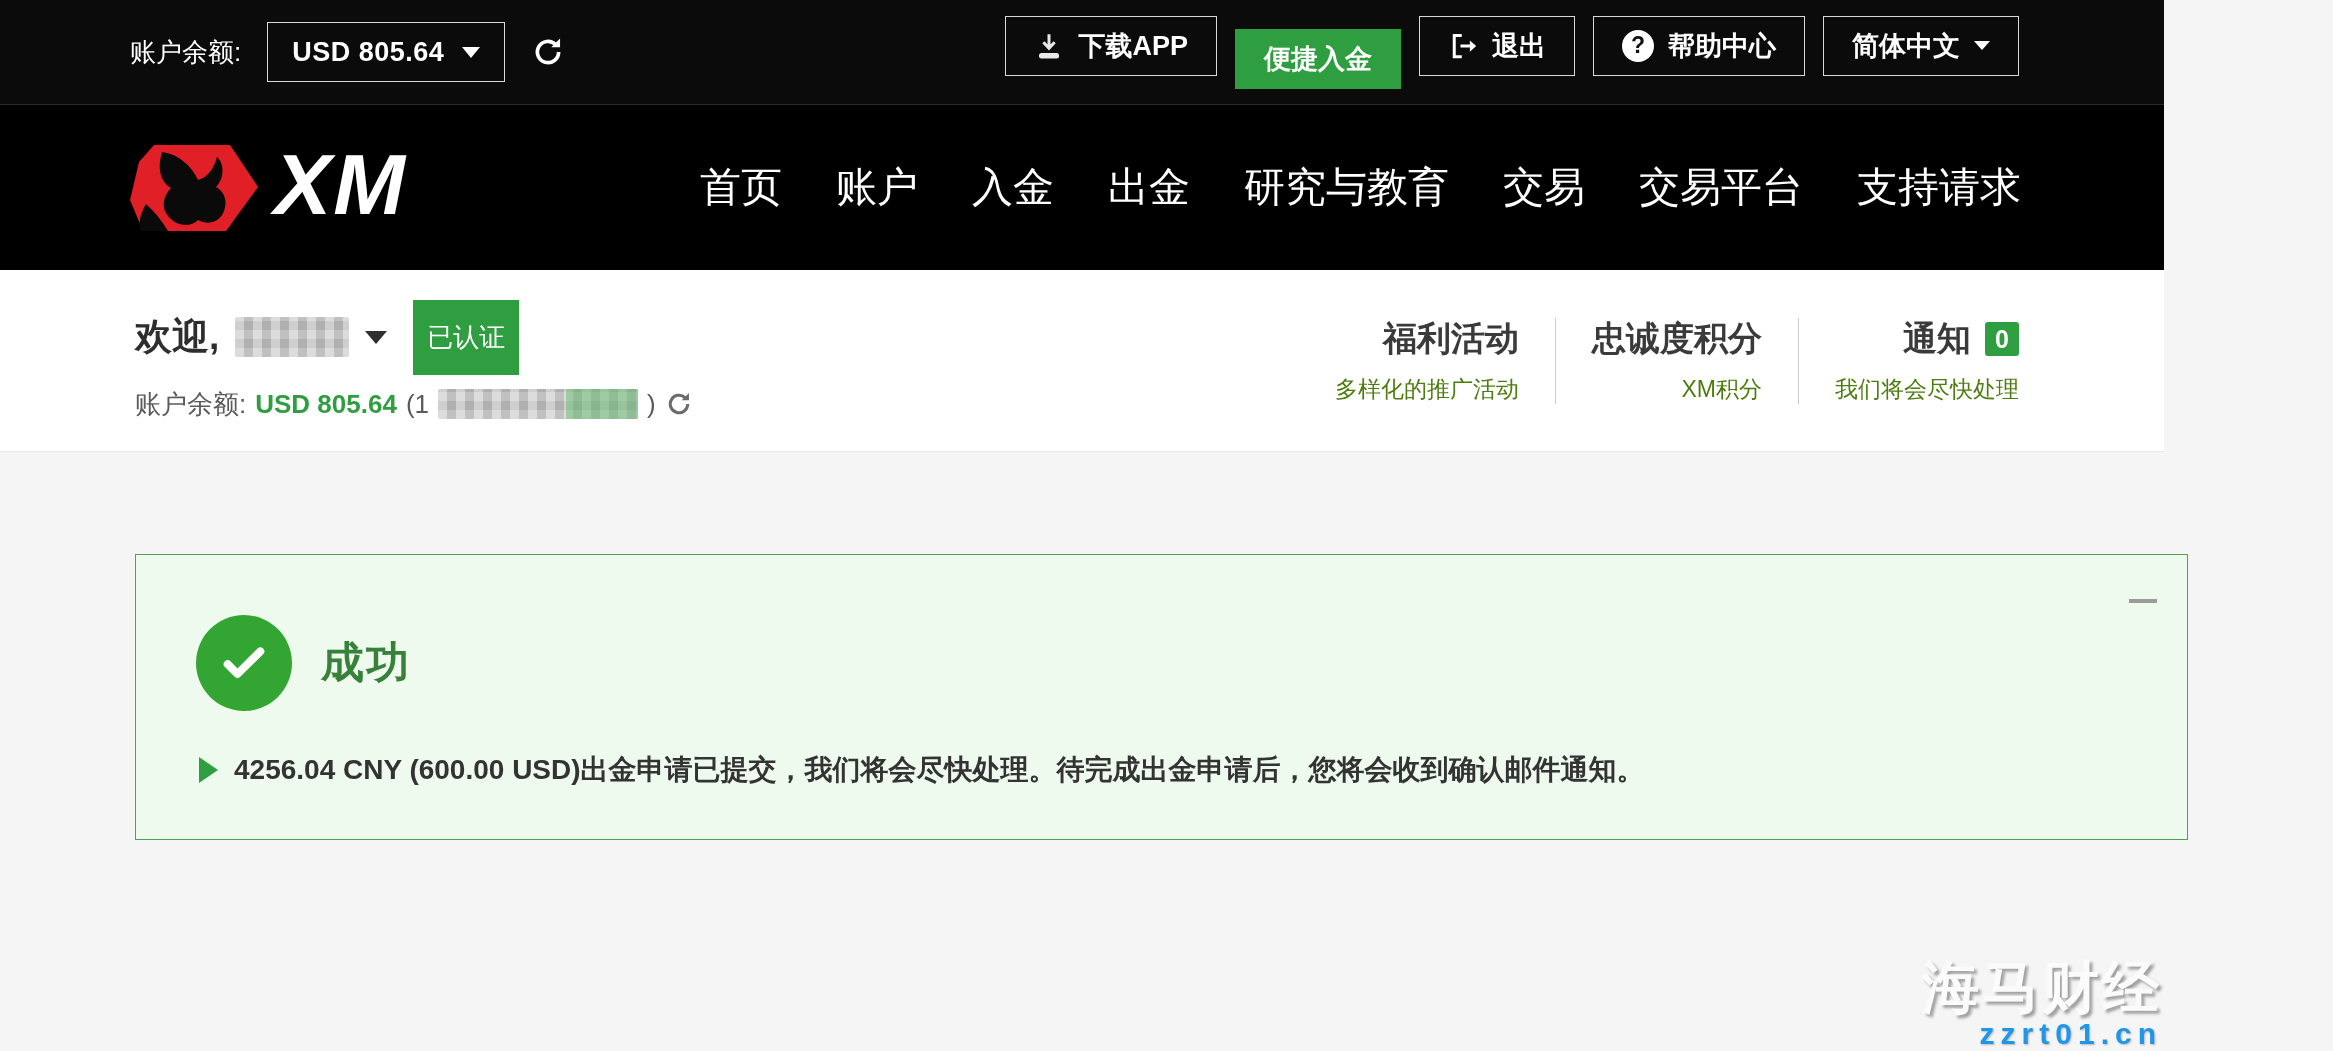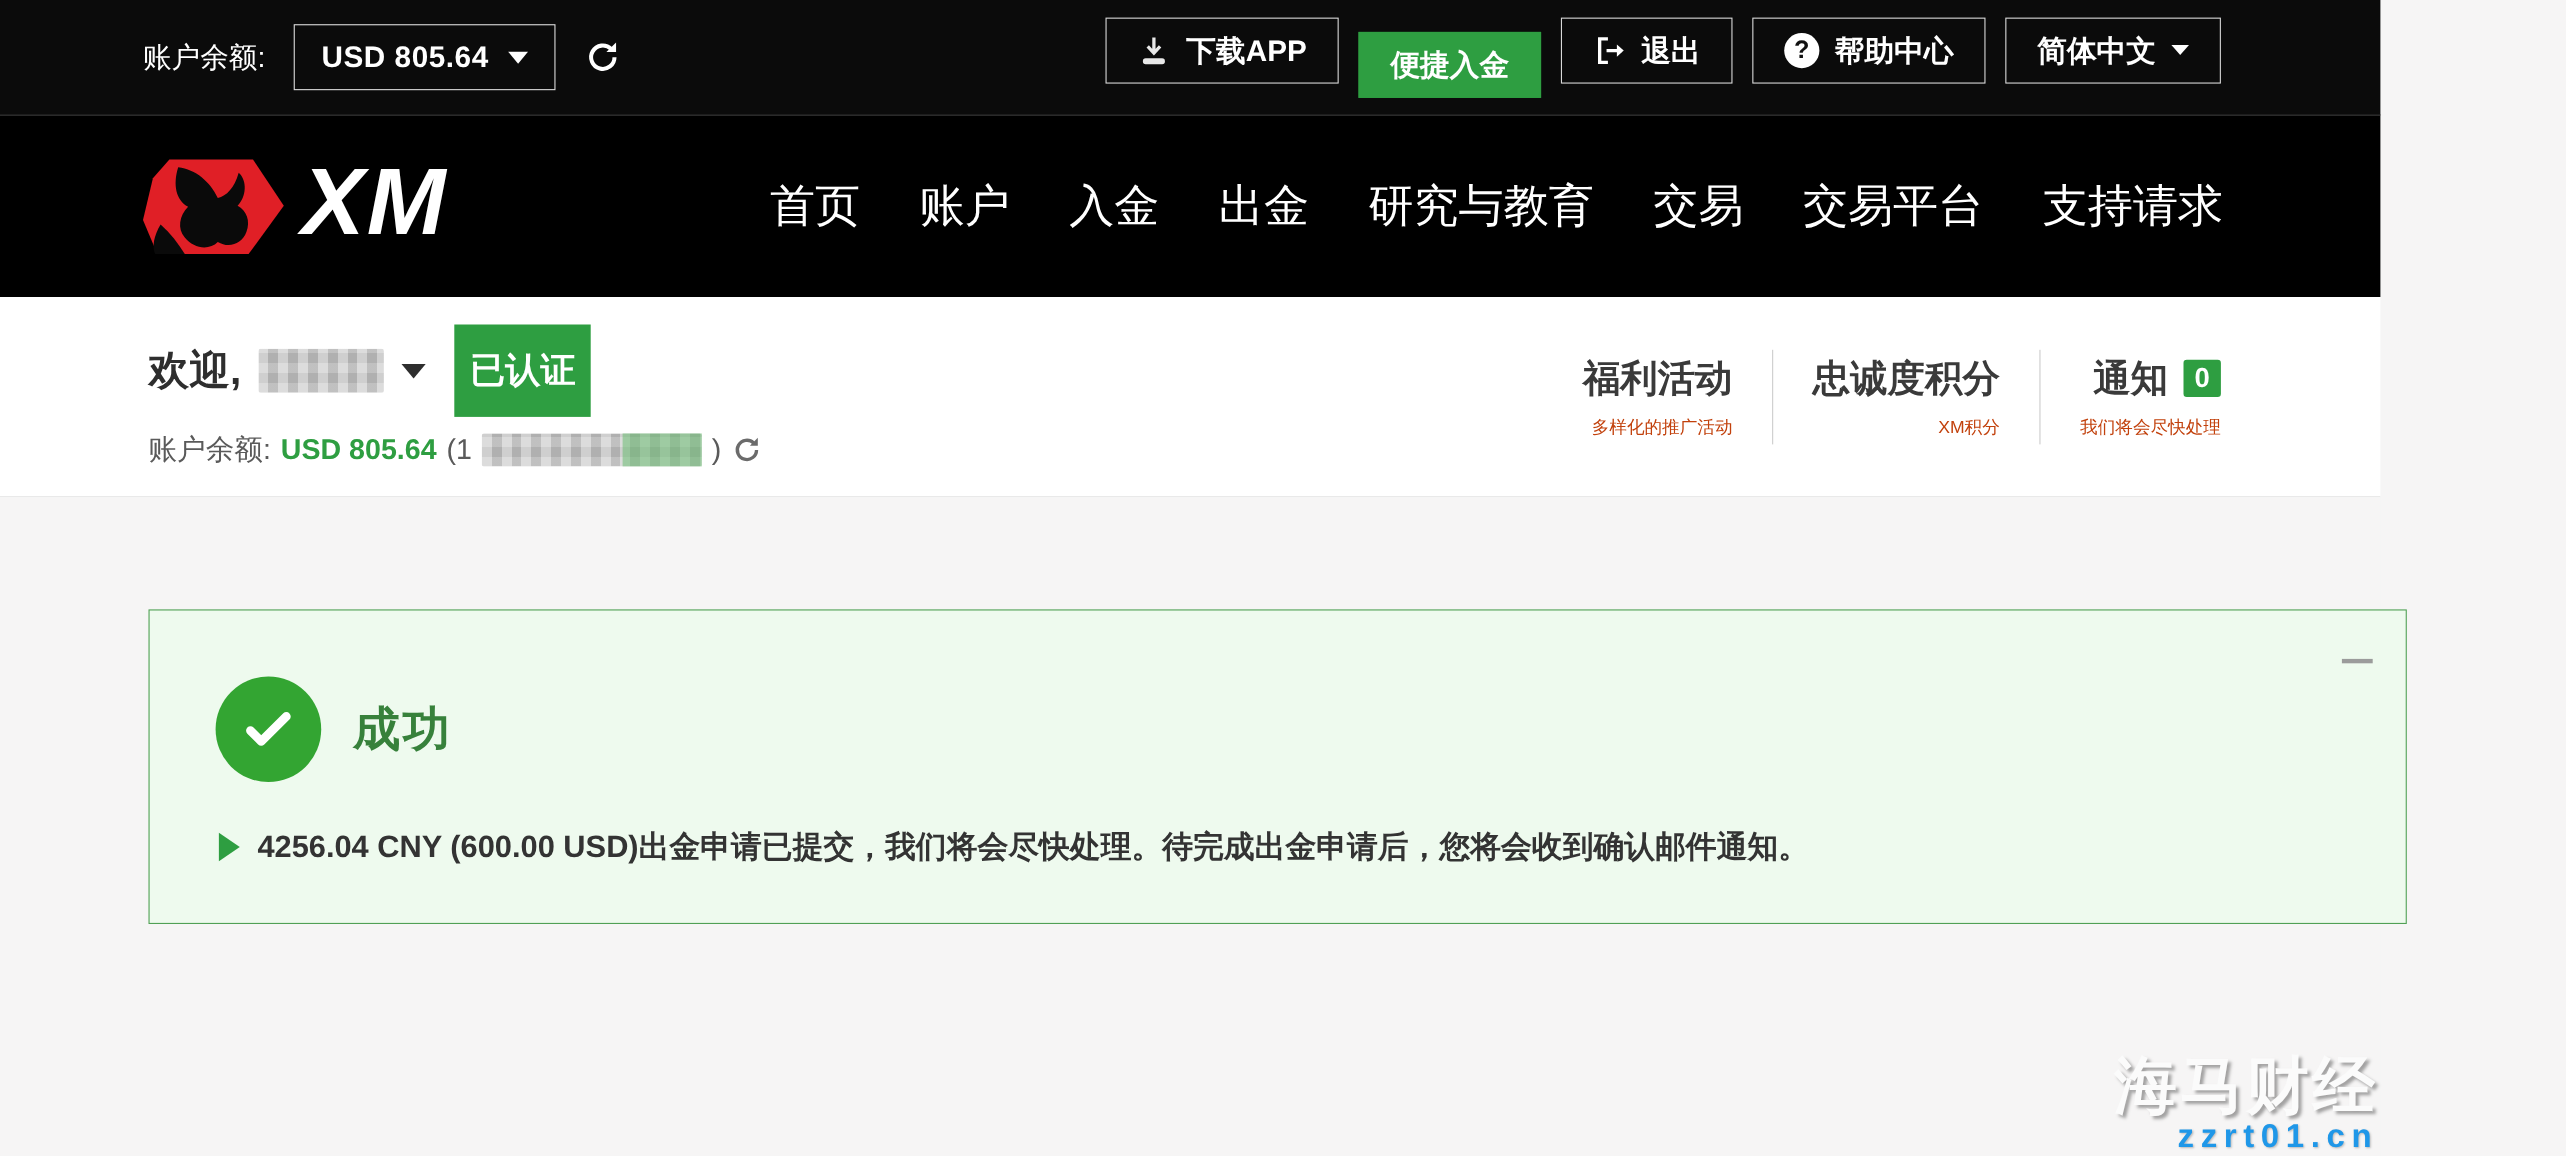--- a/index.html
+++ b/index.html
@@ -55,27 +55,27 @@
     display:inline-block; border-radius:2px; position:relative;
     background-image:
       repeating-linear-gradient(90deg, rgba(255,255,255,0.28) 0 9px, rgba(0,0,0,0.07) 9px 18px),
       repeating-linear-gradient(0deg, #cfcfcf 0 9px, #bdbdbd 9px 18px);
     filter:blur(0.5px);
   }
   .mosaic.name { width:114px; height:40px; }
   .mosaic.account { width:200px; height:30px; }
   .mosaic.account::after { content:""; position:absolute; right:0; top:0; width:72px; height:100%; background:rgba(96,186,104,0.5); }
   .caret-dark { width:0; height:0; border-left:11px solid transparent; border-right:11px solid transparent; border-top:13px solid #2e2e2e; display:inline-block; cursor:pointer; }
-  .verified-badge { background:#2e9e41; color:#fff; font-size:32px; font-weight:bold; padding:20px 14px; margin-left:10px; }
+  .verified-badge { background:#2e9e41; color:#fff; font-size:26px; font-weight:normal; padding:20px 14px; margin-left:10px; }
   .balance-green { color:#2e9e41; font-weight:bold; }
   .stats { margin-left:auto; display:flex; align-items:center; }
   .stat { text-align:right; padding:0 36px; cursor:pointer; }
   .stat:last-child { padding-right:0; }
   .stat-title { font-size:34px; font-weight:bold; color:#3a3a3a; display:flex; justify-content:flex-end; align-items:center; gap:14px; }
-  .stat-sub { font-size:16px; color:#c2410c; margin-top:12px; }
+  .stat-sub { font-size:23px; color:#4d7c0f; margin-top:12px; }
   .stat-divider { width:1px; height:86px; background:#ccc; }
   .notif-badge { background:#2e9e41; color:#fff; font-size:25px; font-weight:bold; width:34px; height:34px;
     display:flex; align-items:center; justify-content:center; border-radius:3px; }
 
   
   .main { flex:1 1 auto; position:relative; background:#f6f5f5; }
   .alert {
     position:absolute; left:135px; top:102px; width:2053px; height:286px;
     background:#eefaee; border:1px solid #50a055;
   }

